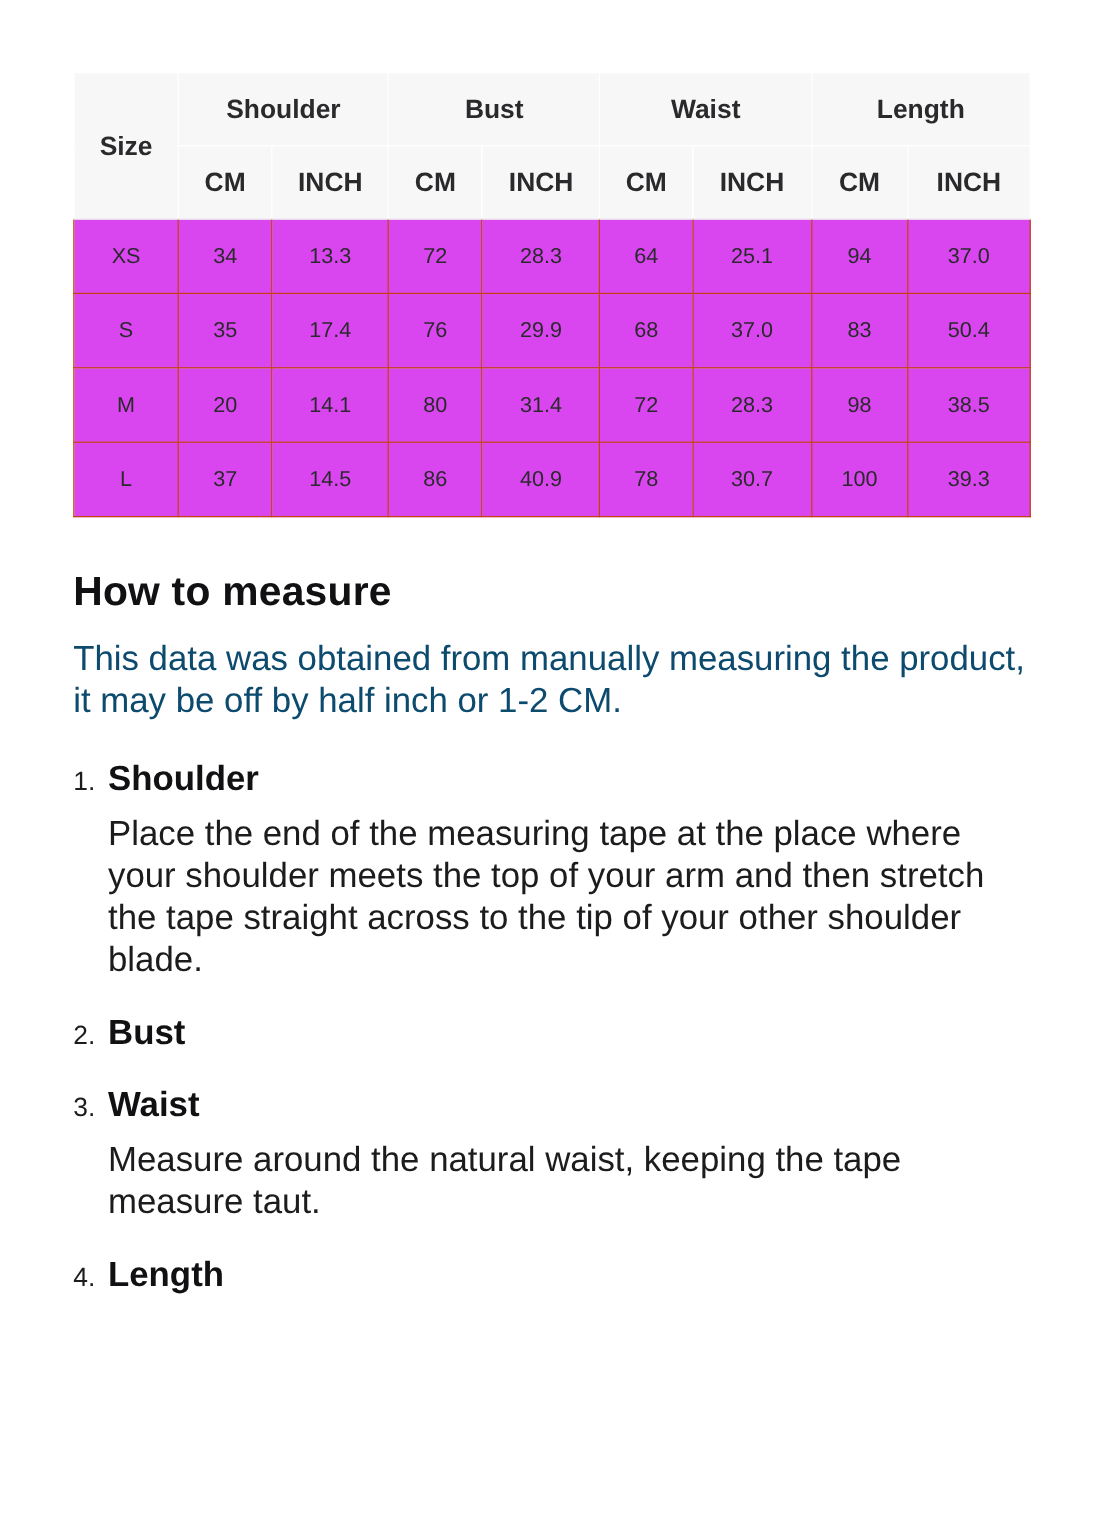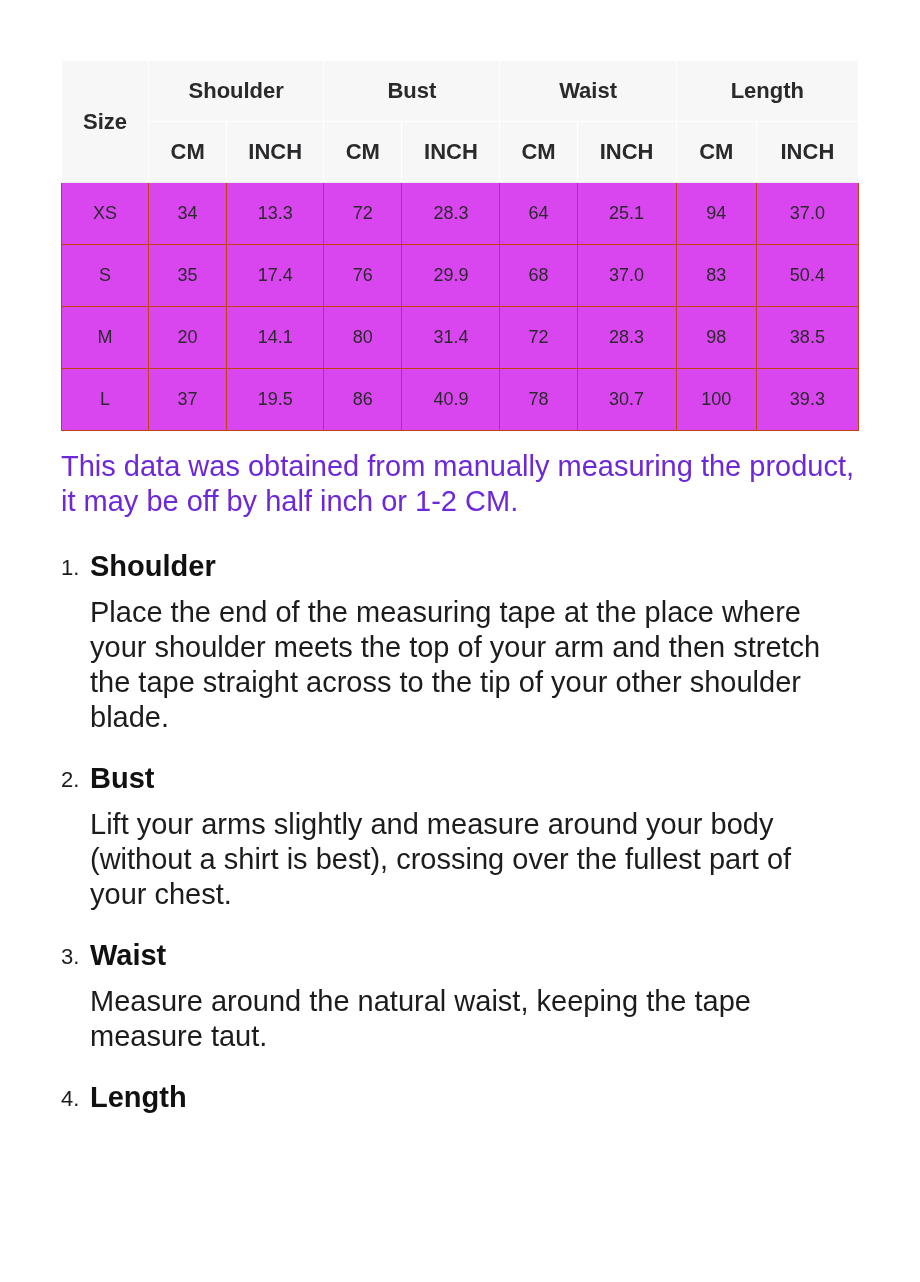--- a/index.html
+++ b/index.html
@@ -58,21 +58,21 @@
     font-size: 34px;
     font-weight: bold;
     color: #111113;
     margin: 42px 0 0 0;
     line-height: 1.2;
     letter-spacing: 0.2px;
   }
   p.intro {
     font-size: 29px;
     line-height: 35px;
-    color: #6d28d9;
+    color: #0c4a6e;
     margin: 18px 0 0 0;
   }
   .steps { margin-top: 30px; }
   .step { position: relative; padding-left: 29px; margin-bottom: 26px; }
   .step:last-child { margin-bottom: 0; }
   .step-num {
     position: absolute;
     left: 0;
     top: 6px;
     font-size: 22px;
@@ -158,46 +158,46 @@
         <td>80</td>
         <td>31.4</td>
         <td>72</td>
         <td>28.3</td>
         <td>98</td>
         <td>38.5</td>
       </tr>
       <tr>
         <td>L</td>
         <td>37</td>
-        <td>19.5</td>
+        <td>14.5</td>
         <td>86</td>
         <td>40.9</td>
         <td>78</td>
         <td>30.7</td>
         <td>100</td>
         <td>39.3</td>
       </tr>
     </tbody>
   </table>
 
+  <h2 class="section-title">How to measure</h2>
 
   <p class="intro">This data was obtained from manually measuring the product, it may be off by half inch or 1-2 CM.</p>
 
   <div class="steps">
 
     <div class="step">
       <span class="step-num">1.</span>
       <span class="step-term">Shoulder</span>
       <p class="step-desc">Place the end of the measuring tape at the place where your shoulder meets the top of your arm and then stretch the tape straight across to the tip of your other shoulder blade.</p>
     </div>
 
     <div class="step">
       <span class="step-num">2.</span>
       <span class="step-term">Bust</span>
-      <p class="step-desc">Lift your arms slightly and measure around your body (without a shirt is best), crossing over the fullest part of your chest.</p>
     </div>
 
     <div class="step">
       <span class="step-num">3.</span>
       <span class="step-term">Waist</span>
       <p class="step-desc">Measure around the natural waist, keeping the tape measure taut.</p>
     </div>
 
     <div class="step">
       <span class="step-num">4.</span>

